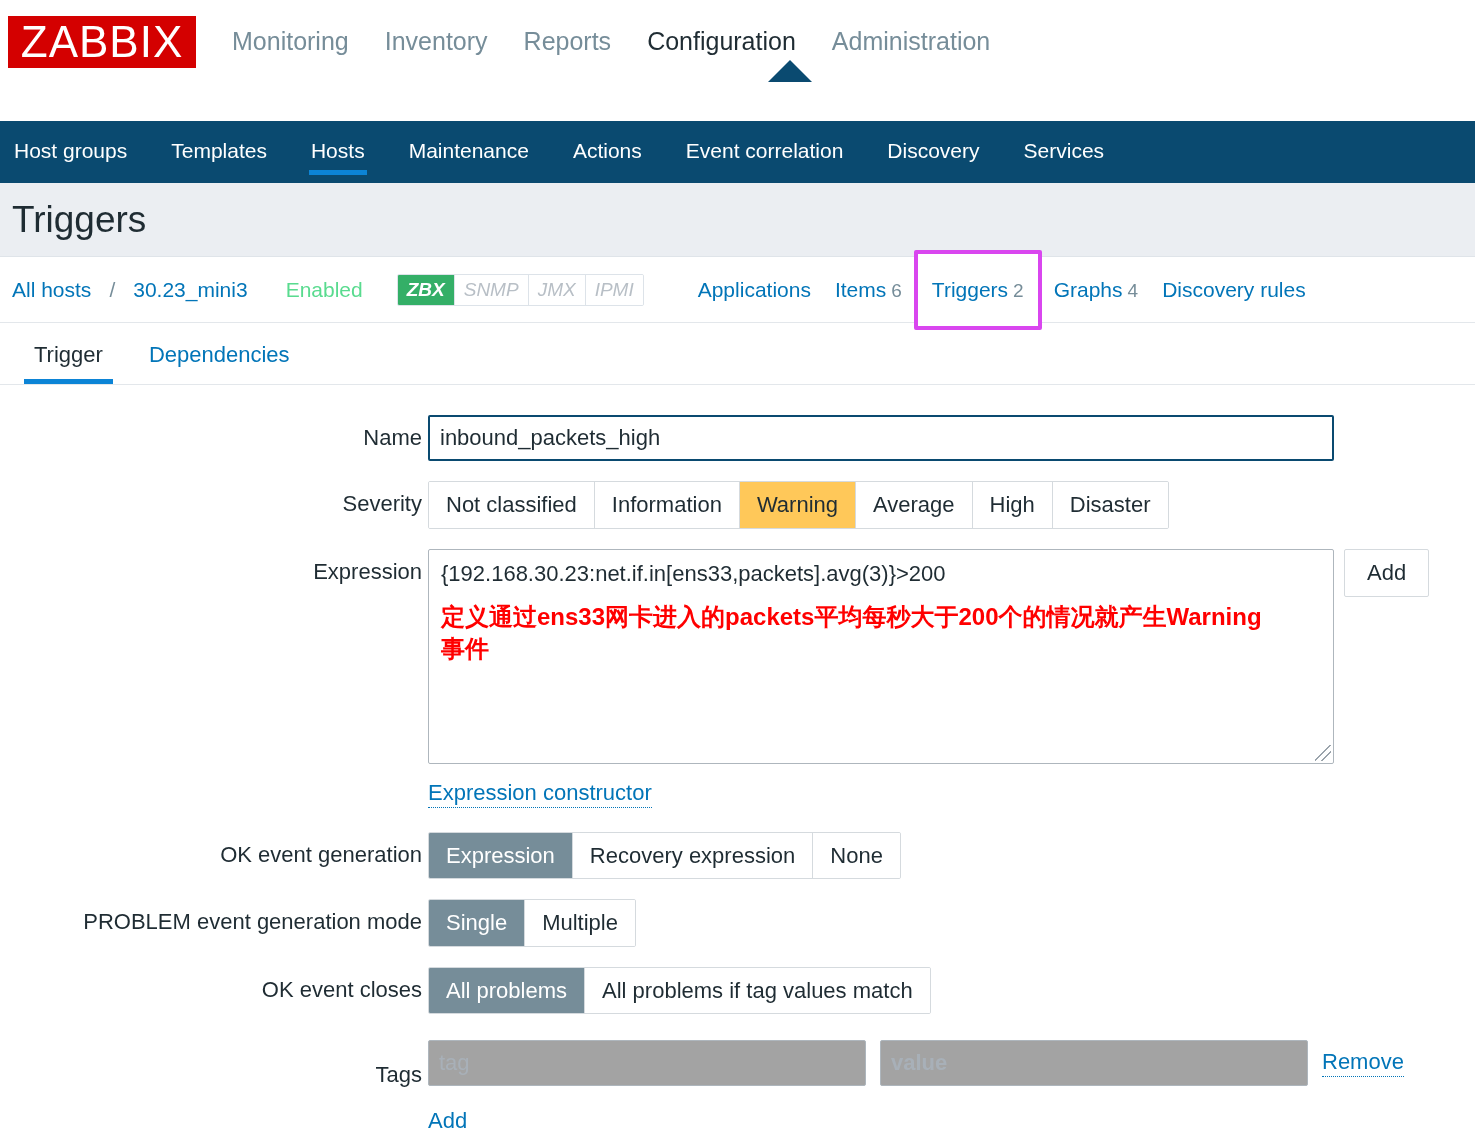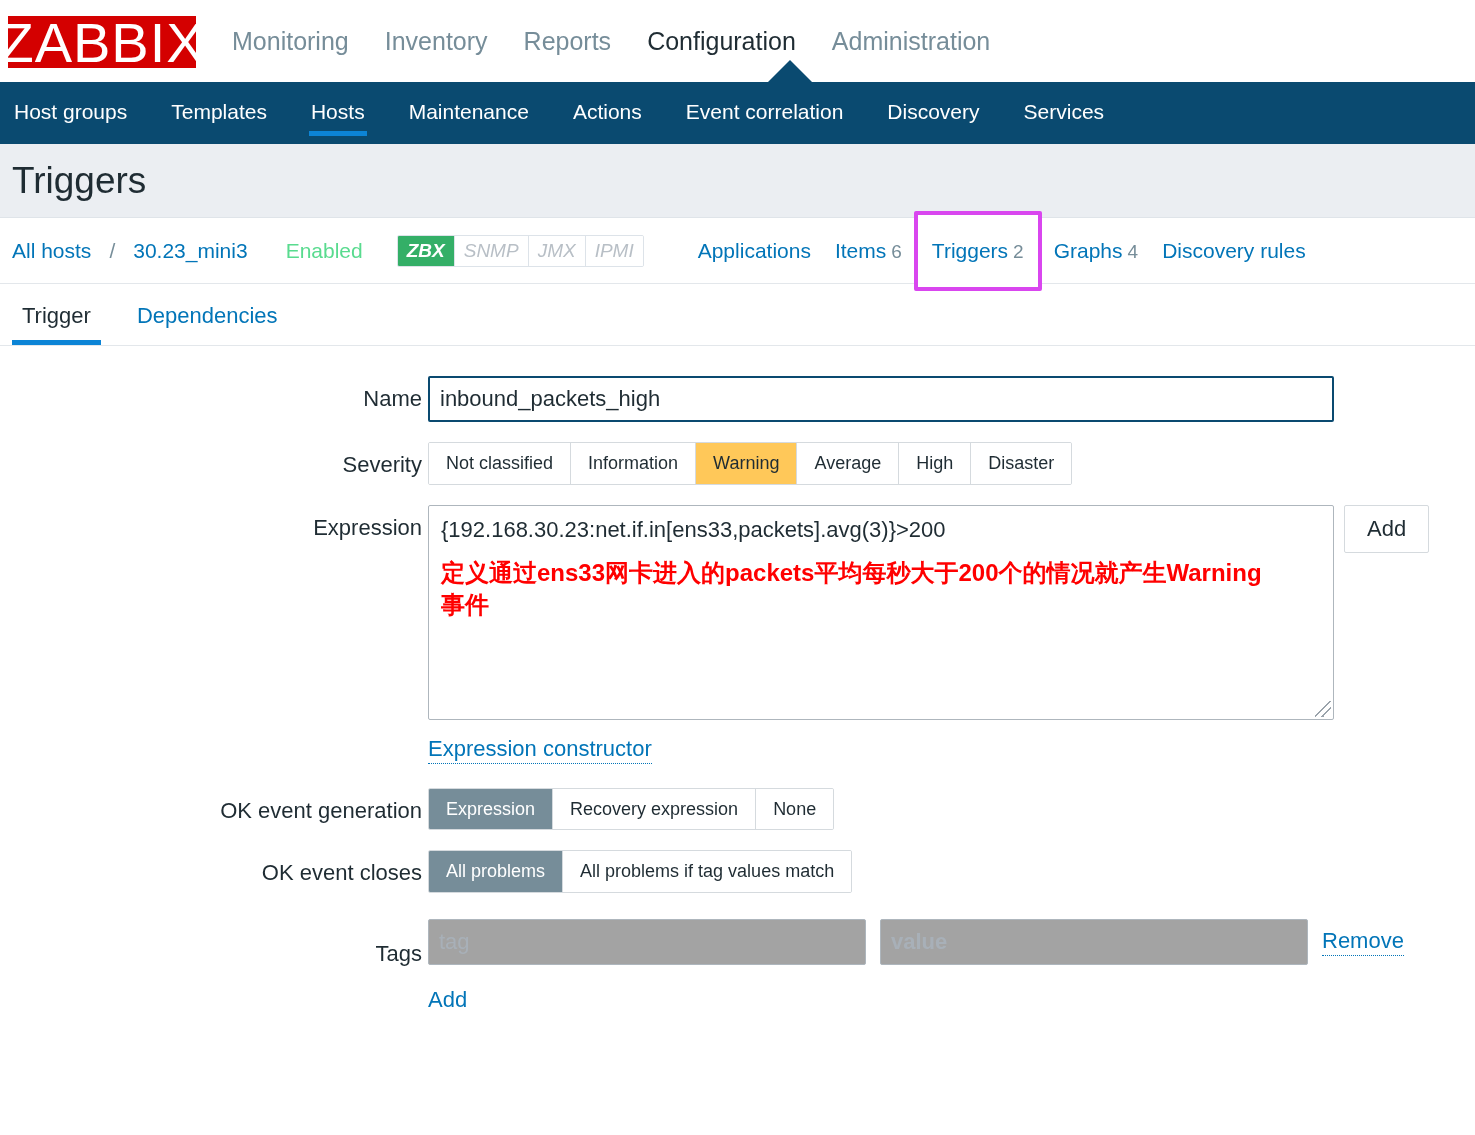--- a/index.html
+++ b/index.html
@@ -17,21 +17,21 @@
     background: #ffffff;
     display: flex;
     align-items: center;
     position: relative;
   }
   .logo {
     width: 188px;
     height: 52px;
     background: #d40000;
     color: #ffffff;
-    font-size: 56px;
+    font-size: 44px;
     font-weight: 400;
     letter-spacing: 1px;
     display: flex;
     align-items: center;
     justify-content: center;
     margin-left: 8px;
     margin-top: 2px;
     font-family: "Liberation Sans", sans-serif;
   }
   .mainnav {
@@ -60,20 +60,21 @@
   }
 
   
   .subnav {
     height: 62px;
     background: #0a4a70;
     display: flex;
     align-items: center;
     padding-left: 8px;
     gap: 32px;
+    margin-top: 39px;
   }
   .subnav-item {
     font-size: 21px;
     color: #ffffff;
     padding: 14px 6px 16px;
     position: relative;
     white-space: nowrap;
     cursor: pointer;
   }
   .subnav-item.selected::after {
@@ -175,21 +176,21 @@
     border-radius: 2px;
     padding: 24px 14px;
   }
 
   
   .tabrow {
     background: #ffffff;
     height: 62px;
     display: flex;
     align-items: flex-end;
-    padding-left: 12px;
+    padding-left: 24px;
     gap: 26px;
     border-bottom: 1px solid #e3e7eb;
   }
   .tab {
     font-size: 22px;
     color: #0275b8;
     padding: 0 10px 16px;
     position: relative;
     cursor: pointer;
   }
@@ -240,21 +241,21 @@
 
   
   .seg {
     display: inline-flex;
     border: 1px solid #d5dade;
     border-radius: 2px;
     overflow: hidden;
     background: #ffffff;
   }
   .seg-btn {
-    font-size: 18px;
+    font-size: 22px;
     color: #1f2c33;
     padding: 9px 17px;
     background: #ffffff;
     border-right: 1px solid #d5dade;
     white-space: nowrap;
     cursor: pointer;
     line-height: 1.25;
   }
   .seg-btn:last-child { border-right: none; }
   .seg-btn.sel-warning {
@@ -462,20 +463,29 @@
     <div class="lbl">OK event generation</div>
     <div class="fld">
       <div class="seg">
         <span class="seg-btn sel-gray">Expression</span>
         <span class="seg-btn">Recovery expression</span>
         <span class="seg-btn">None</span>
       </div>
     </div>
   </div>
 
+  <div class="row">
+    <div class="lbl">PROBLEM event generation mode</div>
+    <div class="fld">
+      <div class="seg">
+        <span class="seg-btn sel-gray">Single</span>
+        <span class="seg-btn">Multiple</span>
+      </div>
+    </div>
+  </div>
 
   <div class="row">
     <div class="lbl">OK event closes</div>
     <div class="fld">
       <div class="seg">
         <span class="seg-btn sel-gray">All problems</span>
         <span class="seg-btn">All problems if tag values match</span>
       </div>
     </div>
   </div>

